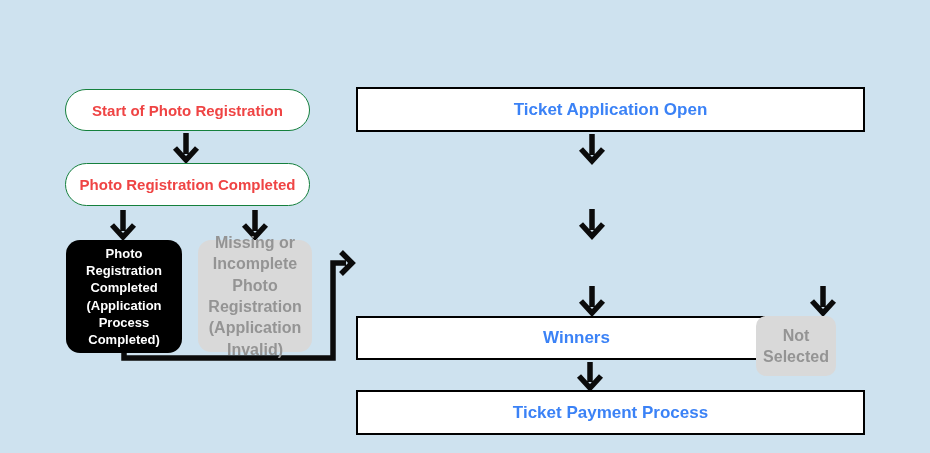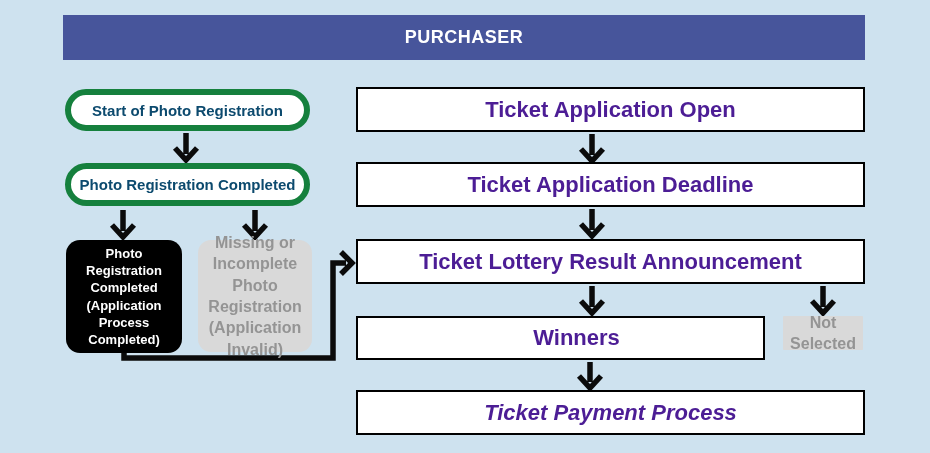--- a/index.html
+++ b/index.html
@@ -26,73 +26,70 @@
   .node {
     position: absolute;
     display: flex; align-items: center; justify-content: center;
     text-align: center;
     font-weight: bold;
     box-sizing: border-box;
     white-space: pre-line;
   }
   .pill {
     background: #FFFFFF;
-    border: 6px solid #15803d;
+    border: 1px solid #15803d;
     border-radius: 22px;
     font-size: 15px;
-    color: #0c4a6e;
+    color: #ef4444;
   }
   .pill-start    { left: 65px;  top: 89px;  width: 245px; height: 42px; }
   .pill-deadline { left: 65px;  top: 163px; width: 245px; height: 43px; }
   .box-black {
     left: 66px; top: 240px; width: 116px; height: 113px;
     background: #000000; color: #FFFFFF;
     border-radius: 14px;
     font-size: 13px; line-height: 1.33;
   }
   .box-gray {
     background: var(--gray-fill, #D9D9D9);
     color: var(--gray-text, #949494);
     font-size: 16px; line-height: 1.33;
   }
   .box-invalid { left: 198px; top: 240px; width: 114px; height: 112px; border-radius: 13px; }
-  .box-notsel  { left: 783px; top: 316px; width: 80px;  height: 34px;  border-radius: 1px; }
+  .box-notsel  { left: 756px; top: 316px; width: 80px;  height: 60px;  border-radius: 10px; }
   .rbox {
     background: #FFFFFF;
     border: 2.5px solid #000000;
-    font-size: 22px;
-    color: #4c1d95;
+    font-size: 17px;
+    color: #3b82f6;
     text-align: center;
   }
   .r-open     { left: 356px; top: 87px;  width: 509px; height: 45px; }
   .r-deadline { left: 356px; top: 162px; width: 509px; height: 45px; }
   .r-lottery  { left: 356px; top: 239px; width: 509px; height: 45px; }
   .r-winners  { left: 356px; top: 316px; width: 409px; height: 44px; padding-left: 32px; }
-  .r-payment  { left: 356px; top: 390px; width: 509px; height: 45px; font-style: italic; }
+  .r-payment  { left: 356px; top: 390px; width: 509px; height: 45px; }
   .arrows {
     position: absolute;
     left: 0; top: 0;
     pointer-events: none;
   }
   .arrows path {
     stroke: #0B0B0B;
     stroke-width: 5.5;
     fill: none;
     stroke-linecap: butt;
     stroke-linejoin: miter;
   }
 </style>
 </head>
 <body>
 
 <div class="canvas">
 
-  <div class="header">
-    <span>PURCHASER</span>
-  </div>
 
   <svg class="arrows" width="930" height="453" viewBox="0 0 930 453">
 
     <path d="M186 133 L186 154 M175 148 L186 160 L197 148"></path>
 
     <path d="M123 210 L123 231 M112 225 L123 237 L134 225"></path>
 
     <path d="M255 210 L255 231 M244 225 L255 237 L266 225"></path>
 
     <path d="M124 352 L124 358 L333 358 L333 263 L346 263 M341 252 L352 263 L341 274"></path>
@@ -121,23 +118,21 @@
 
   <div class="node box-gray box-invalid">Missing or
 Incomplete
 Photo
 Registration
 (Application
 Invalid)</div>
 
   <div class="node rbox r-open">Ticket Application Open</div>
 
-  <div class="node rbox r-deadline">Ticket Application Deadline</div>
 
-  <div class="node rbox r-lottery">Ticket Lottery Result Announcement</div>
 
   <div class="node rbox r-winners">Winners</div>
 
   <div class="node box-gray box-notsel">Not
 Selected</div>
 
   <div class="node rbox r-payment">Ticket Payment Process</div>
 
 </div>
 

